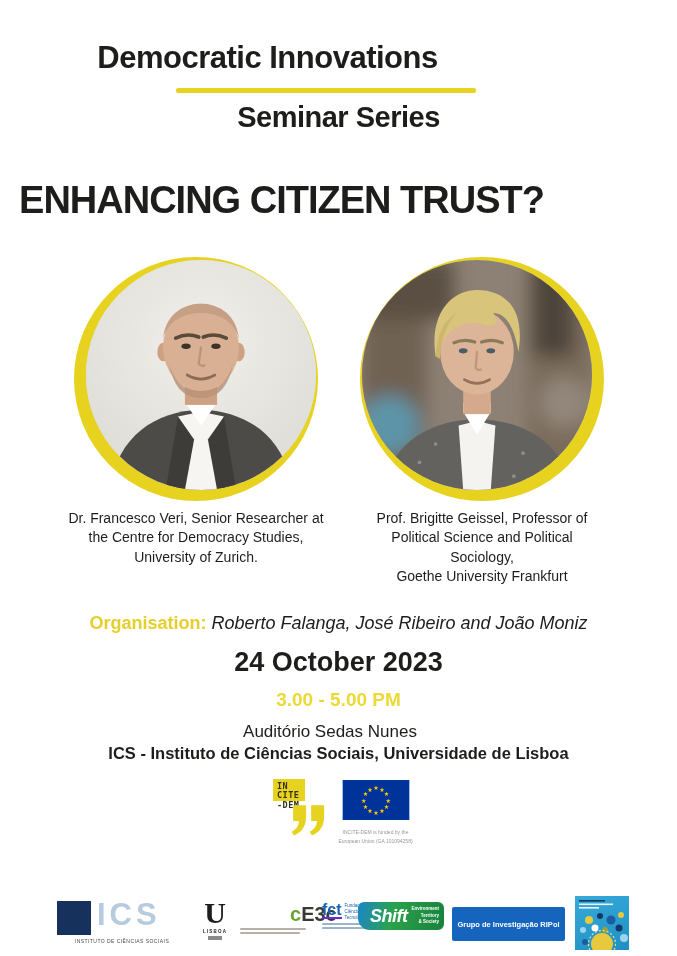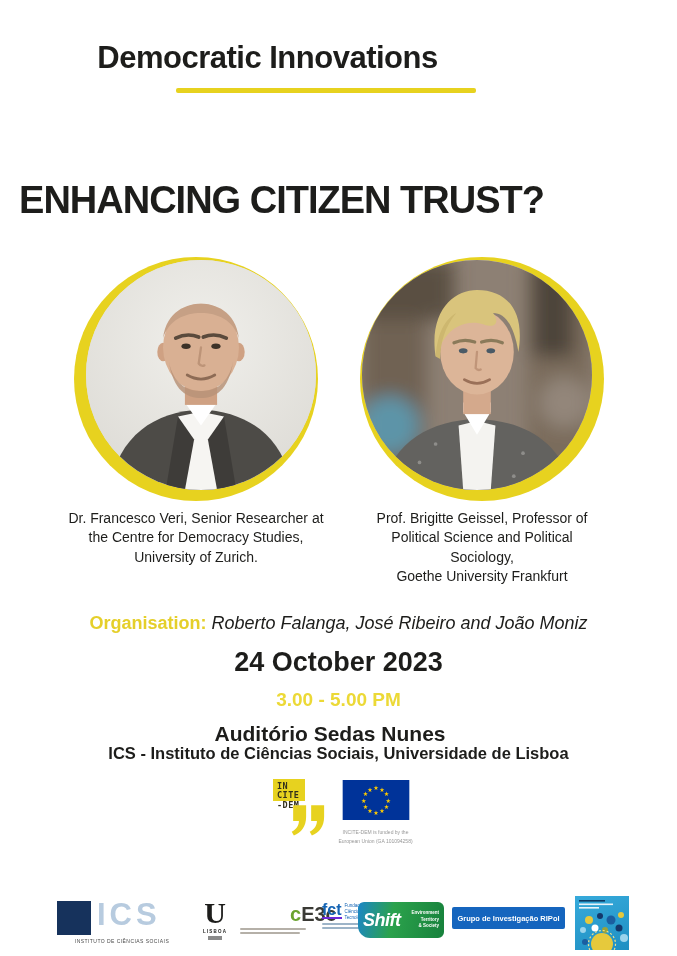--- a/index.html
+++ b/index.html
@@ -25,21 +25,21 @@
   .caption{top:509px;font-size:14px;line-height:1.38;color:#1d1d1b;}
   .caption-left{left:36px;width:320px;}
   .caption-right{left:322px;width:320px;}
 
   .org-line{top:613px;left:0;width:677px;font-size:18px;}
   .org-label{color:#e5cf2a;font-weight:bold;}
   .org-names{font-style:italic;}
 
   .event-date{top:647px;left:0;width:677px;font-size:27px;font-weight:bold;}
   .event-time{top:689px;left:0;width:677px;font-size:19px;font-weight:bold;color:#ecd936;}
-  .venue1{top:722px;left:0;width:660px;font-size:21px;font-weight:bold;}
+  .venue1{top:722px;left:0;width:660px;font-size:17px;font-weight:normal;}
   .venue2{top:744px;left:0;width:677px;font-size:16.5px;font-weight:bold;}
 
   .incite{top:779px;left:273px;width:60px;height:66px;}
   .incite-square{position:absolute;top:0;left:0;width:32px;height:22px;background:#e7d21f;
     font-family:"DejaVu Sans Mono",monospace;font-weight:bold;font-size:8.5px;line-height:1.1;
     color:#33301c;padding:3px 0 0 4px;box-sizing:border-box;letter-spacing:0.5px;}
   .incite-quotes{position:absolute;top:26px;left:18px;}
 
   .euflag{top:780px;left:342px;width:68px;}
   .eu-caption{margin-top:4px;font-size:5px;line-height:1.7;color:#989898;text-align:center;width:95px;margin-left:-14px;}
@@ -57,39 +57,40 @@
   .ce3c-row{display:flex;align-items:center;gap:2px;}
   .ce3c-name{font-size:20px;font-weight:bold;color:#3a3a35;margin-left:48px;}
   .ce3c-name b{color:#6aa32f;}
   .tiny-bar{height:2px;background:#b5b0a8;margin-top:2px;border-radius:1px;}
 
   .fct{left:322px;top:903px;width:80px;}
   .fct-row{display:flex;align-items:flex-start;gap:3px;}
   .fct-acronym{font-size:16px;font-weight:bold;color:#1464b4;line-height:14px;border-bottom:2px solid #6d28d9;}
   .fct-name{font-size:4.5px;color:#1464b4;width:38px;line-height:1.3;}
 
-  .shift{left:358px;top:902px;width:86px;height:36px;border-radius:6px 6px 6px 12px;
+  .shift{left:358px;top:902px;width:86px;height:28px;border-radius:6px 6px 6px 12px;
     background:linear-gradient(100deg,#1b86c8 0%,#2ba24c 40%,#17813c 100%);
-    display:flex;align-items:center;padding:0 5px;box-sizing:border-box;gap:4px;}
+    display:flex;align-items:center;padding:0 12px;box-sizing:border-box;gap:4px;}
   .shift-name{color:#fff;font-size:18px;font-weight:bold;font-style:italic;letter-spacing:-0.5px;}
   .shift-tag{color:#fff;font-size:4.5px;font-weight:bold;text-align:right;line-height:1.5;flex:1;}
 
-  .ripol{left:452px;top:907px;width:113px;height:22px;background:#1565be;border-radius:2px;
+  .ripol{left:452px;top:907px;width:113px;height:34px;background:#1565be;border-radius:2px;
     color:#fff;font-size:7.5px;font-weight:bold;display:flex;align-items:center;justify-content:center;}
 
   .obs{left:575px;top:896px;width:54px;height:54px;background:linear-gradient(160deg,#36aadb,#1f8fc2);overflow:hidden;}
   .obs svg{display:block;}
 </style>
 </head>
 <body>
 
 <div class="poster">
 
   <div class="abs series1 center">Democratic Innovations</div>
   <div class="abs series-underline"></div>
+  <div class="abs series2 center">Seminar Series</div>
 
   <div class="abs main-title center">ENHANCING CITIZEN TRUST?</div>
 
   <div class="abs photo-ring ring-left">
     <div class="photo-circle">
       <svg viewBox="0 0 100 100" preserveAspectRatio="xMidYMid slice">
         <defs>
           <radialGradient id="bgm" cx="50%" cy="35%" r="85%">
             <stop offset="0%" stop-color="#f0efeb"></stop>
               <stop offset="100%" stop-color="#d9d7d1"></stop>

